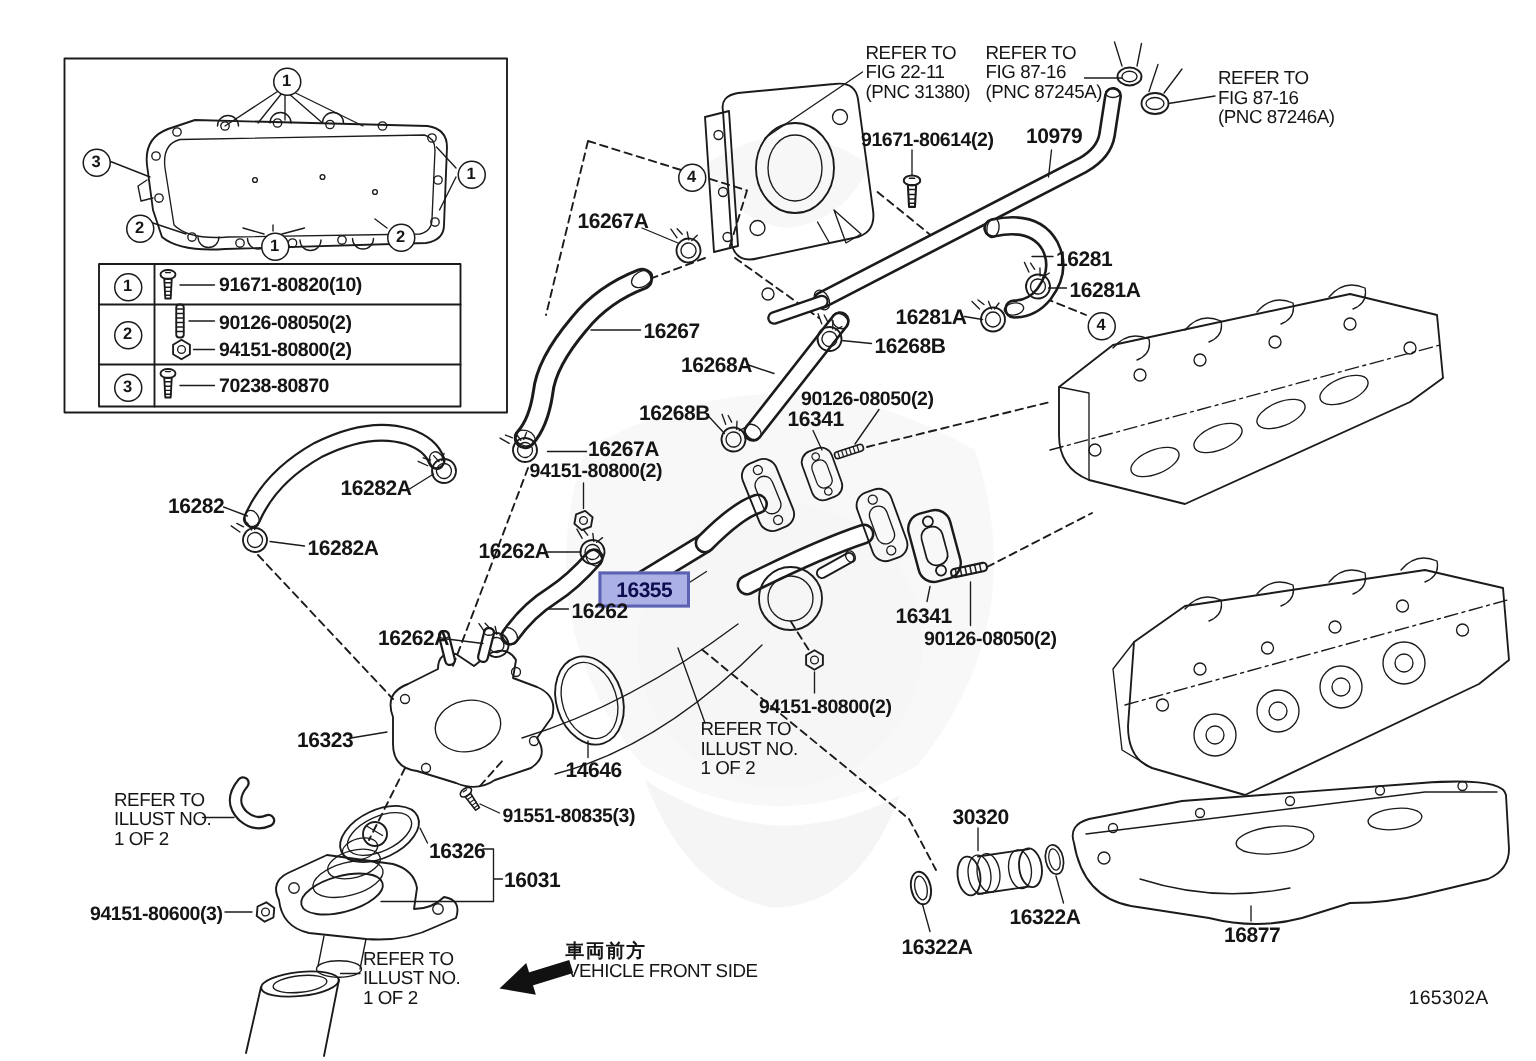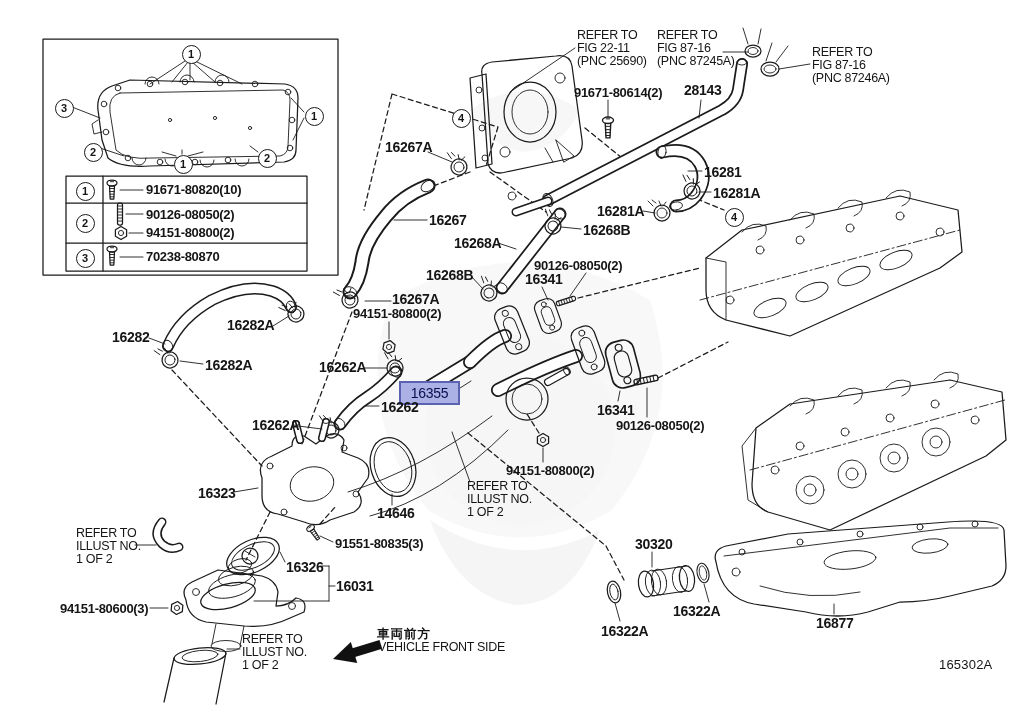--- a/index.html
+++ b/index.html
@@ -7,21 +7,21 @@
           font-family:"Liberation Sans",sans-serif;color:#151515;}
   .canvas svg{position:absolute;left:0;top:0;}
   
   .pn{position:absolute;font-weight:700;font-size:14px;letter-spacing:-0.3px;white-space:nowrap;line-height:14px;}
   .bolt{font-size:13px;}
   .ref{position:absolute;font-weight:400;font-size:12.5px;line-height:13px;letter-spacing:-0.3px;white-space:nowrap;}
   .code{position:absolute;font-size:13px;font-weight:400;letter-spacing:0.2px;}
   .circ{position:absolute;width:17px;height:17px;border:1.6px solid #1b1b1b;border-radius:50%;
         background:#fff;text-align:center;font-weight:700;font-size:11px;line-height:17px;}
   .hl{position:absolute;left:399px;top:381px;width:57px;height:20px;display:flex;
-      align-items:center;justify-content:center;font-weight:400;font-size:14px;letter-spacing:-0.3px;}
+      align-items:center;justify-content:center;font-weight:700;font-size:14px;letter-spacing:-0.3px;}
   .jp{position:absolute;font-weight:700;font-size:12.5px;letter-spacing:1px;white-space:nowrap;text-align:center;}
   
   .ln{stroke:#1b1b1b;fill:none;stroke-width:1.25;stroke-linecap:round;stroke-linejoin:round;}
   .th{stroke-width:0.9;}
   .o{stroke:#1b1b1b;fill:none;stroke-linecap:round;stroke-linejoin:round;}
   .w{stroke:#fff;fill:none;stroke-linecap:round;stroke-linejoin:round;}
   .ds{stroke-dasharray:5 3.5;}
   .dd{stroke-dasharray:9 3 2 3;}
 </style>
 </head>
@@ -409,21 +409,21 @@
 <div class="circ" style="left:724.5px;top:207.5px">4</div>
 
 <div class="pn bolt" style="left:146px;top:183px">91671-80820(10)</div>
 <div class="pn bolt" style="left:146px;top:208px">90126-08050(2)</div>
 <div class="pn bolt" style="left:146px;top:226px">94151-80800(2)</div>
 <div class="pn bolt" style="left:146px;top:250px">70238-80870</div>
 
 <div class="ref" style="left:577px;top:29px">
   <div>REFER TO</div>
       <div>FIG 22-11</div>
-      <div>(PNC 25690)</div>
+      <div>(PNC 31380)</div>
 </div>
 <div class="ref" style="left:657px;top:29px">
   <div>REFER TO</div>
       <div>FIG 87-16</div>
       <div>(PNC 87245A)</div>
 </div>
 <div class="ref" style="left:812px;top:46px">
   <div>REFER TO</div>
       <div>FIG 87-16</div>
       <div>(PNC 87246A)</div>
@@ -438,21 +438,21 @@
       <div>ILLUST NO.</div>
       <div>1 OF 2</div>
 </div>
 <div class="ref" style="left:242px;top:633px">
   <div>REFER TO</div>
       <div>ILLUST NO.</div>
       <div>1 OF 2</div>
 </div>
 
 <div class="pn bolt" style="left:574px;top:86px">91671-80614(2)</div>
-<div class="pn" style="left:684px;top:83px">28143</div>
+<div class="pn" style="left:684px;top:83px">10979</div>
 <div class="pn" style="left:385px;top:140px">16267A</div>
 <div class="pn" style="left:429px;top:213px">16267</div>
 <div class="pn" style="left:704px;top:165px">16281</div>
 <div class="pn" style="left:713px;top:186px">16281A</div>
 <div class="pn" style="left:597px;top:204px">16281A</div>
 <div class="pn" style="left:583px;top:223px">16268B</div>
 <div class="pn" style="left:454px;top:236px">16268A</div>
 <div class="pn bolt" style="left:534px;top:259px">90126-08050(2)</div>
 <div class="pn" style="left:525px;top:272px">16341</div>
 <div class="pn" style="left:426px;top:268px">16268B</div>

